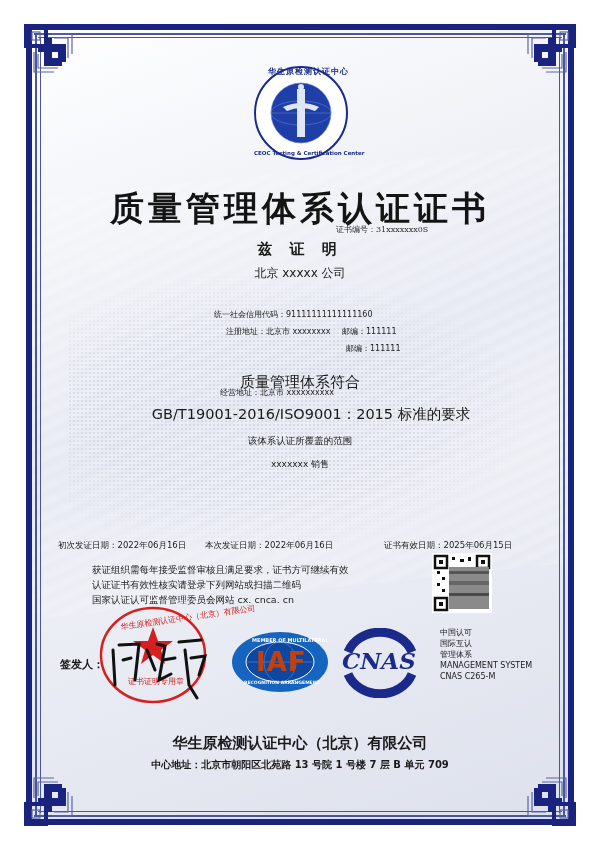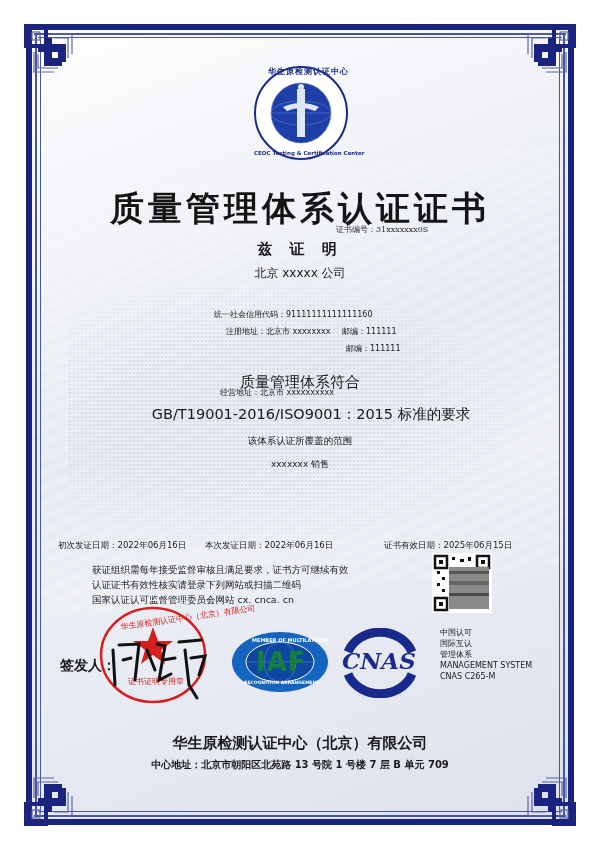--- a/index.html
+++ b/index.html
@@ -26,21 +26,21 @@
   .company { top:265px; font-size:12px; }
   .small-info { font-size:8px; color:#222; }
   .h2 { top:373px; font-size:15px; }
   .std { top:405px; font-size:14.5px;margin-left:11px; }
   .scope-label { top:435px; font-size:9.5px; }
   .scope { top:458px; font-size:9px; }
   .dates { top:540px; font-size:8.5px; }
   .note { font-size:9.5px; left:60px; line-height:15px;margin-left:32px; }
   .qr { position:absolute; left:432px; top:553px; width:60px; height:60px; background:#fff; }
   .cnas-text { left:440px; top:627px; font-size:8px; line-height:11px; font-weight:normal; }
-  .signer { left:60px; top:657px; font-size:14px; font-weight:bold; }
+  .signer { left:60px; top:657px; font-size:11px; font-weight:bold; }
   .issuer { top:734px; font-size:15px; font-weight:bold; }
   .addr { top:758px; font-size:10px; font-weight:bold; }
 </style>
 </head>
 <body>
 
 <div class="page">
 
   <div class="paper">
     <div class="sheen"></div>
@@ -220,21 +220,21 @@
     </g>
   </svg>
 
   <svg class="abs" style="left:230px;top:630px;" width="100" height="64" viewBox="0 0 100 64">
     <ellipse cx="50" cy="32" rx="48" ry="30" fill="#1565c0"></ellipse>
     <ellipse cx="50" cy="32" rx="34" ry="20" fill="#0d47a1" stroke="#ffffff" stroke-width="1"></ellipse>
     <line x1="16" y1="32" x2="84" y2="32" stroke="#5f8fd6" stroke-width="0.6"></line>
     <ellipse cx="50" cy="32" rx="16" ry="20" fill="none" stroke="#5f8fd6" stroke-width="0.6"></ellipse>
   </svg>
   <div class="abs" style="left:252px;top:637px;font-size:5px;color:#fff;font-weight:bold;">MEMBER OF MULTILATERAL</div>
-  <div class="abs" style="left:256px;top:647px;font-size:26px;color:#15803d;font-weight:bold;letter-spacing:1px;">IAF</div>
+  <div class="abs" style="left:256px;top:647px;font-size:26px;color:#c2410c;font-weight:bold;letter-spacing:1px;">IAF</div>
   <div class="abs" style="left:244px;top:680px;font-size:4.5px;color:#fff;font-weight:bold;">RECOGNITION ARRANGEMENT</div>
 
   <svg class="abs" style="left:340px;top:628px;" width="80" height="70" viewBox="0 0 80 70">
     <path d="M8 24 A34 30 0 0 1 72 24" fill="none" stroke="#1a2a8a" stroke-width="9"></path>
     <path d="M8 46 A34 30 0 0 0 72 46" fill="none" stroke="#1a2a8a" stroke-width="9"></path>
   </svg>
   <div class="abs" style="left:342px;top:647px;font-size:23px;color:#1a2a8a;font-weight:bold;font-family:'DejaVu Serif',serif;font-style:italic;">CNAS</div>
 
   <div class="abs cnas-text">
     <div>中国认可</div>

